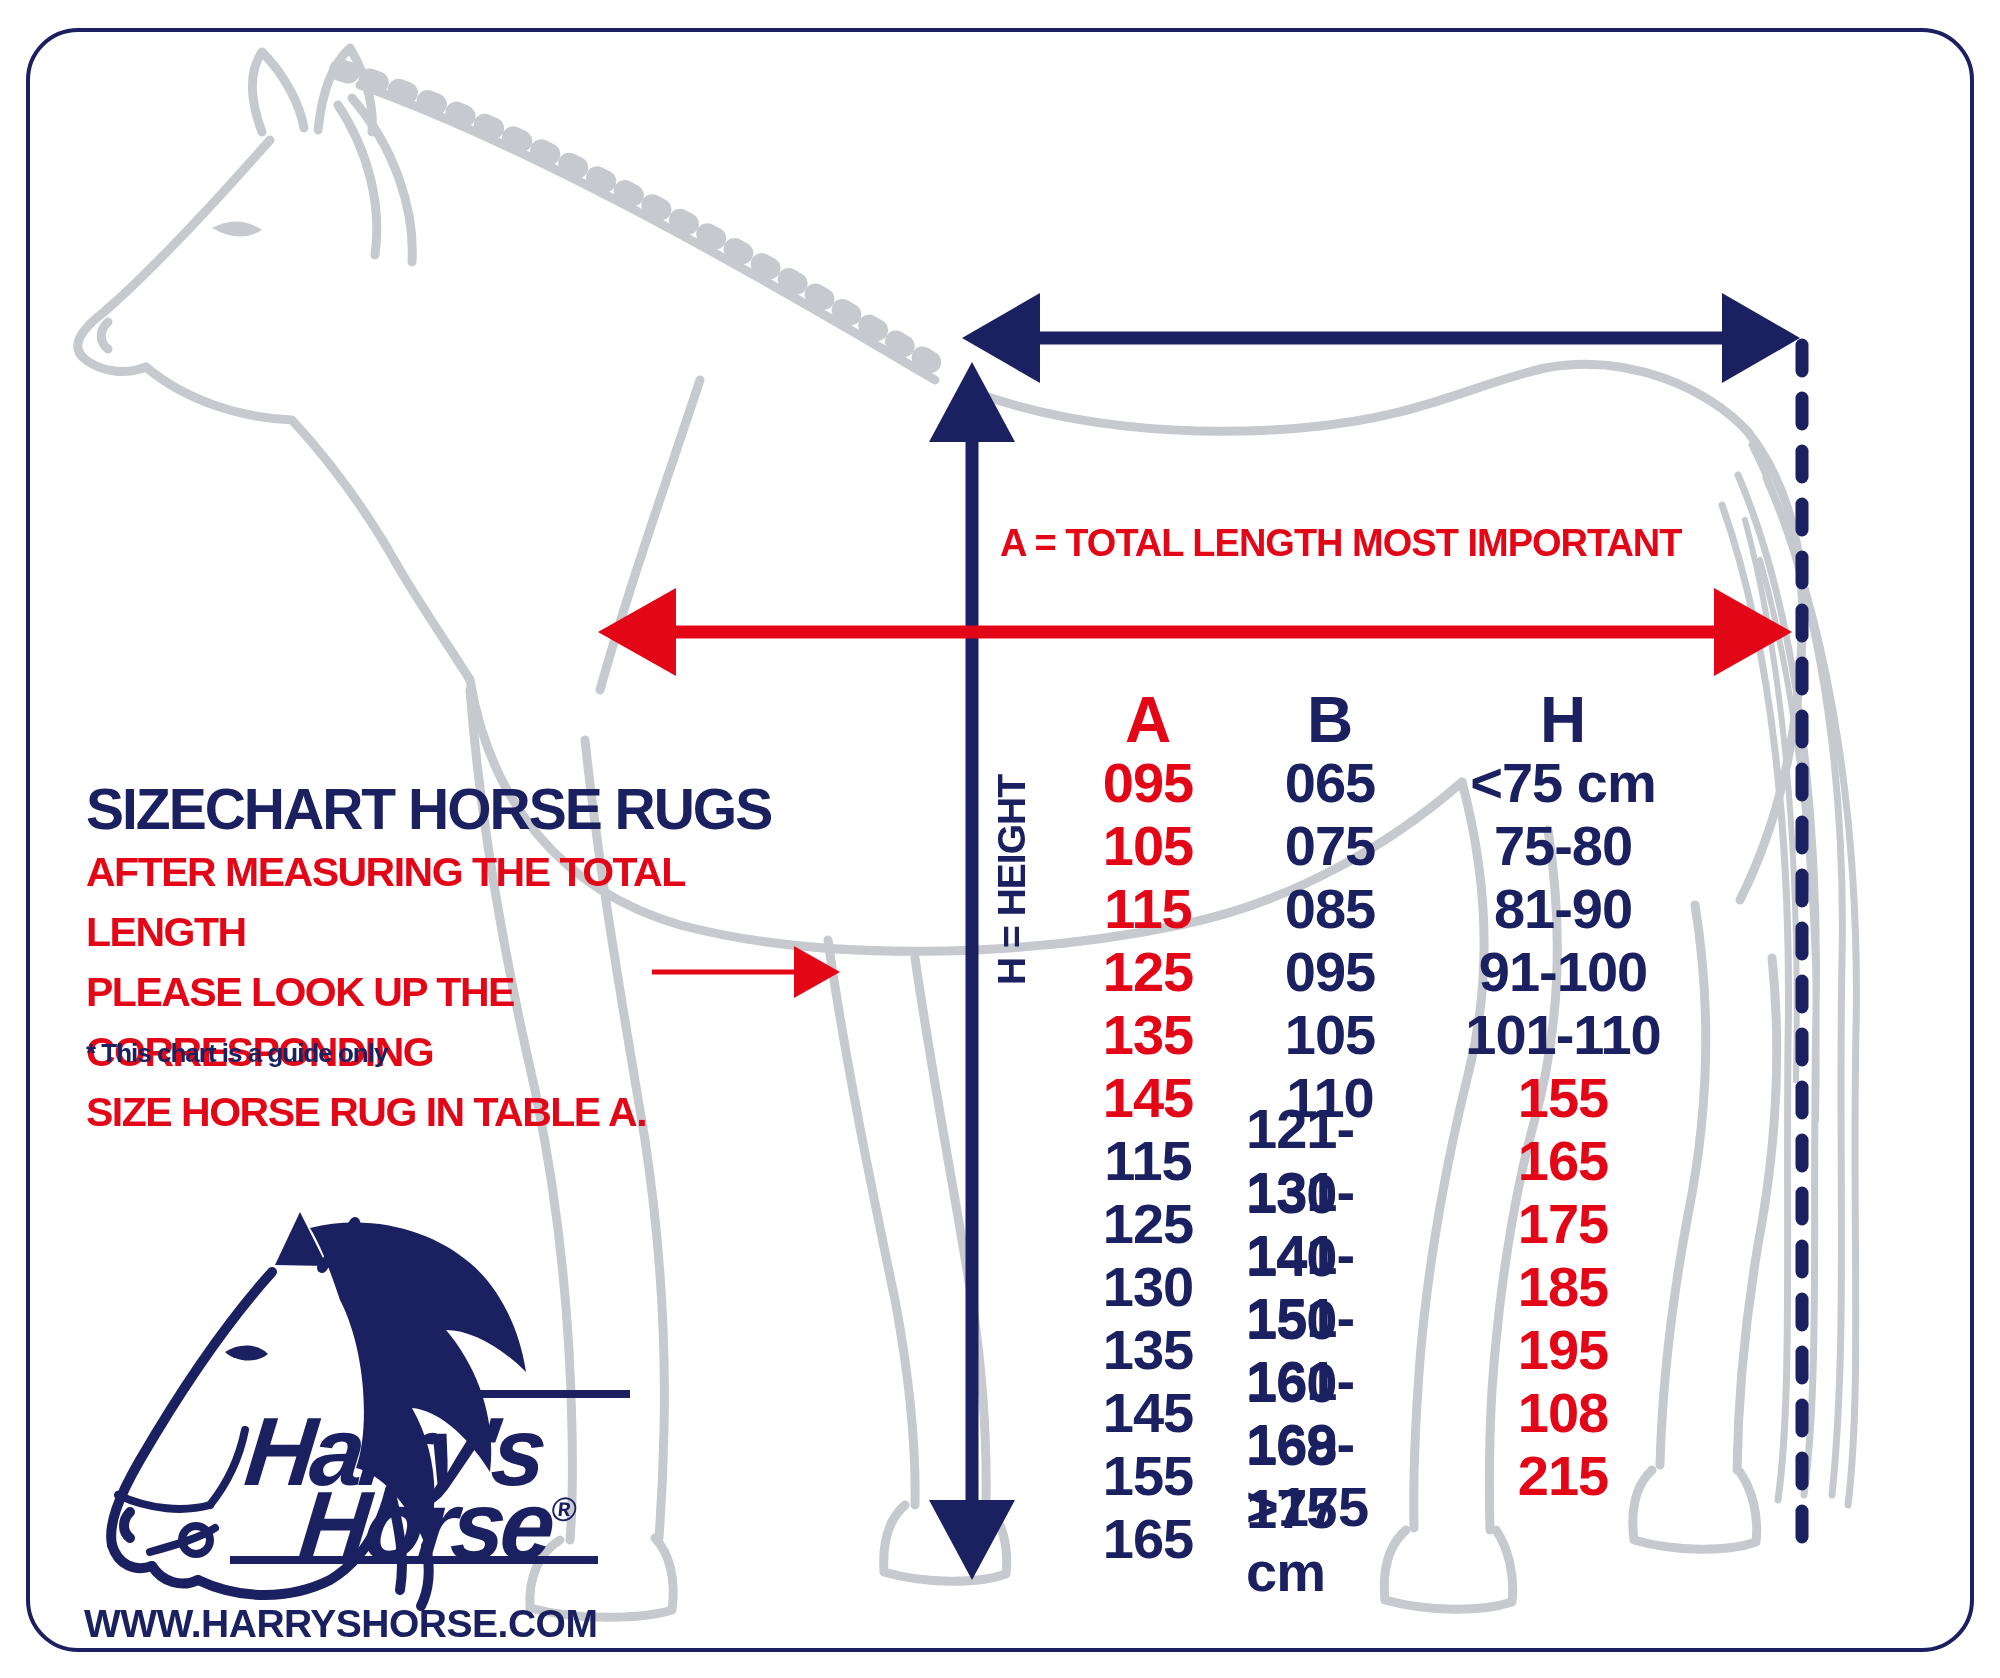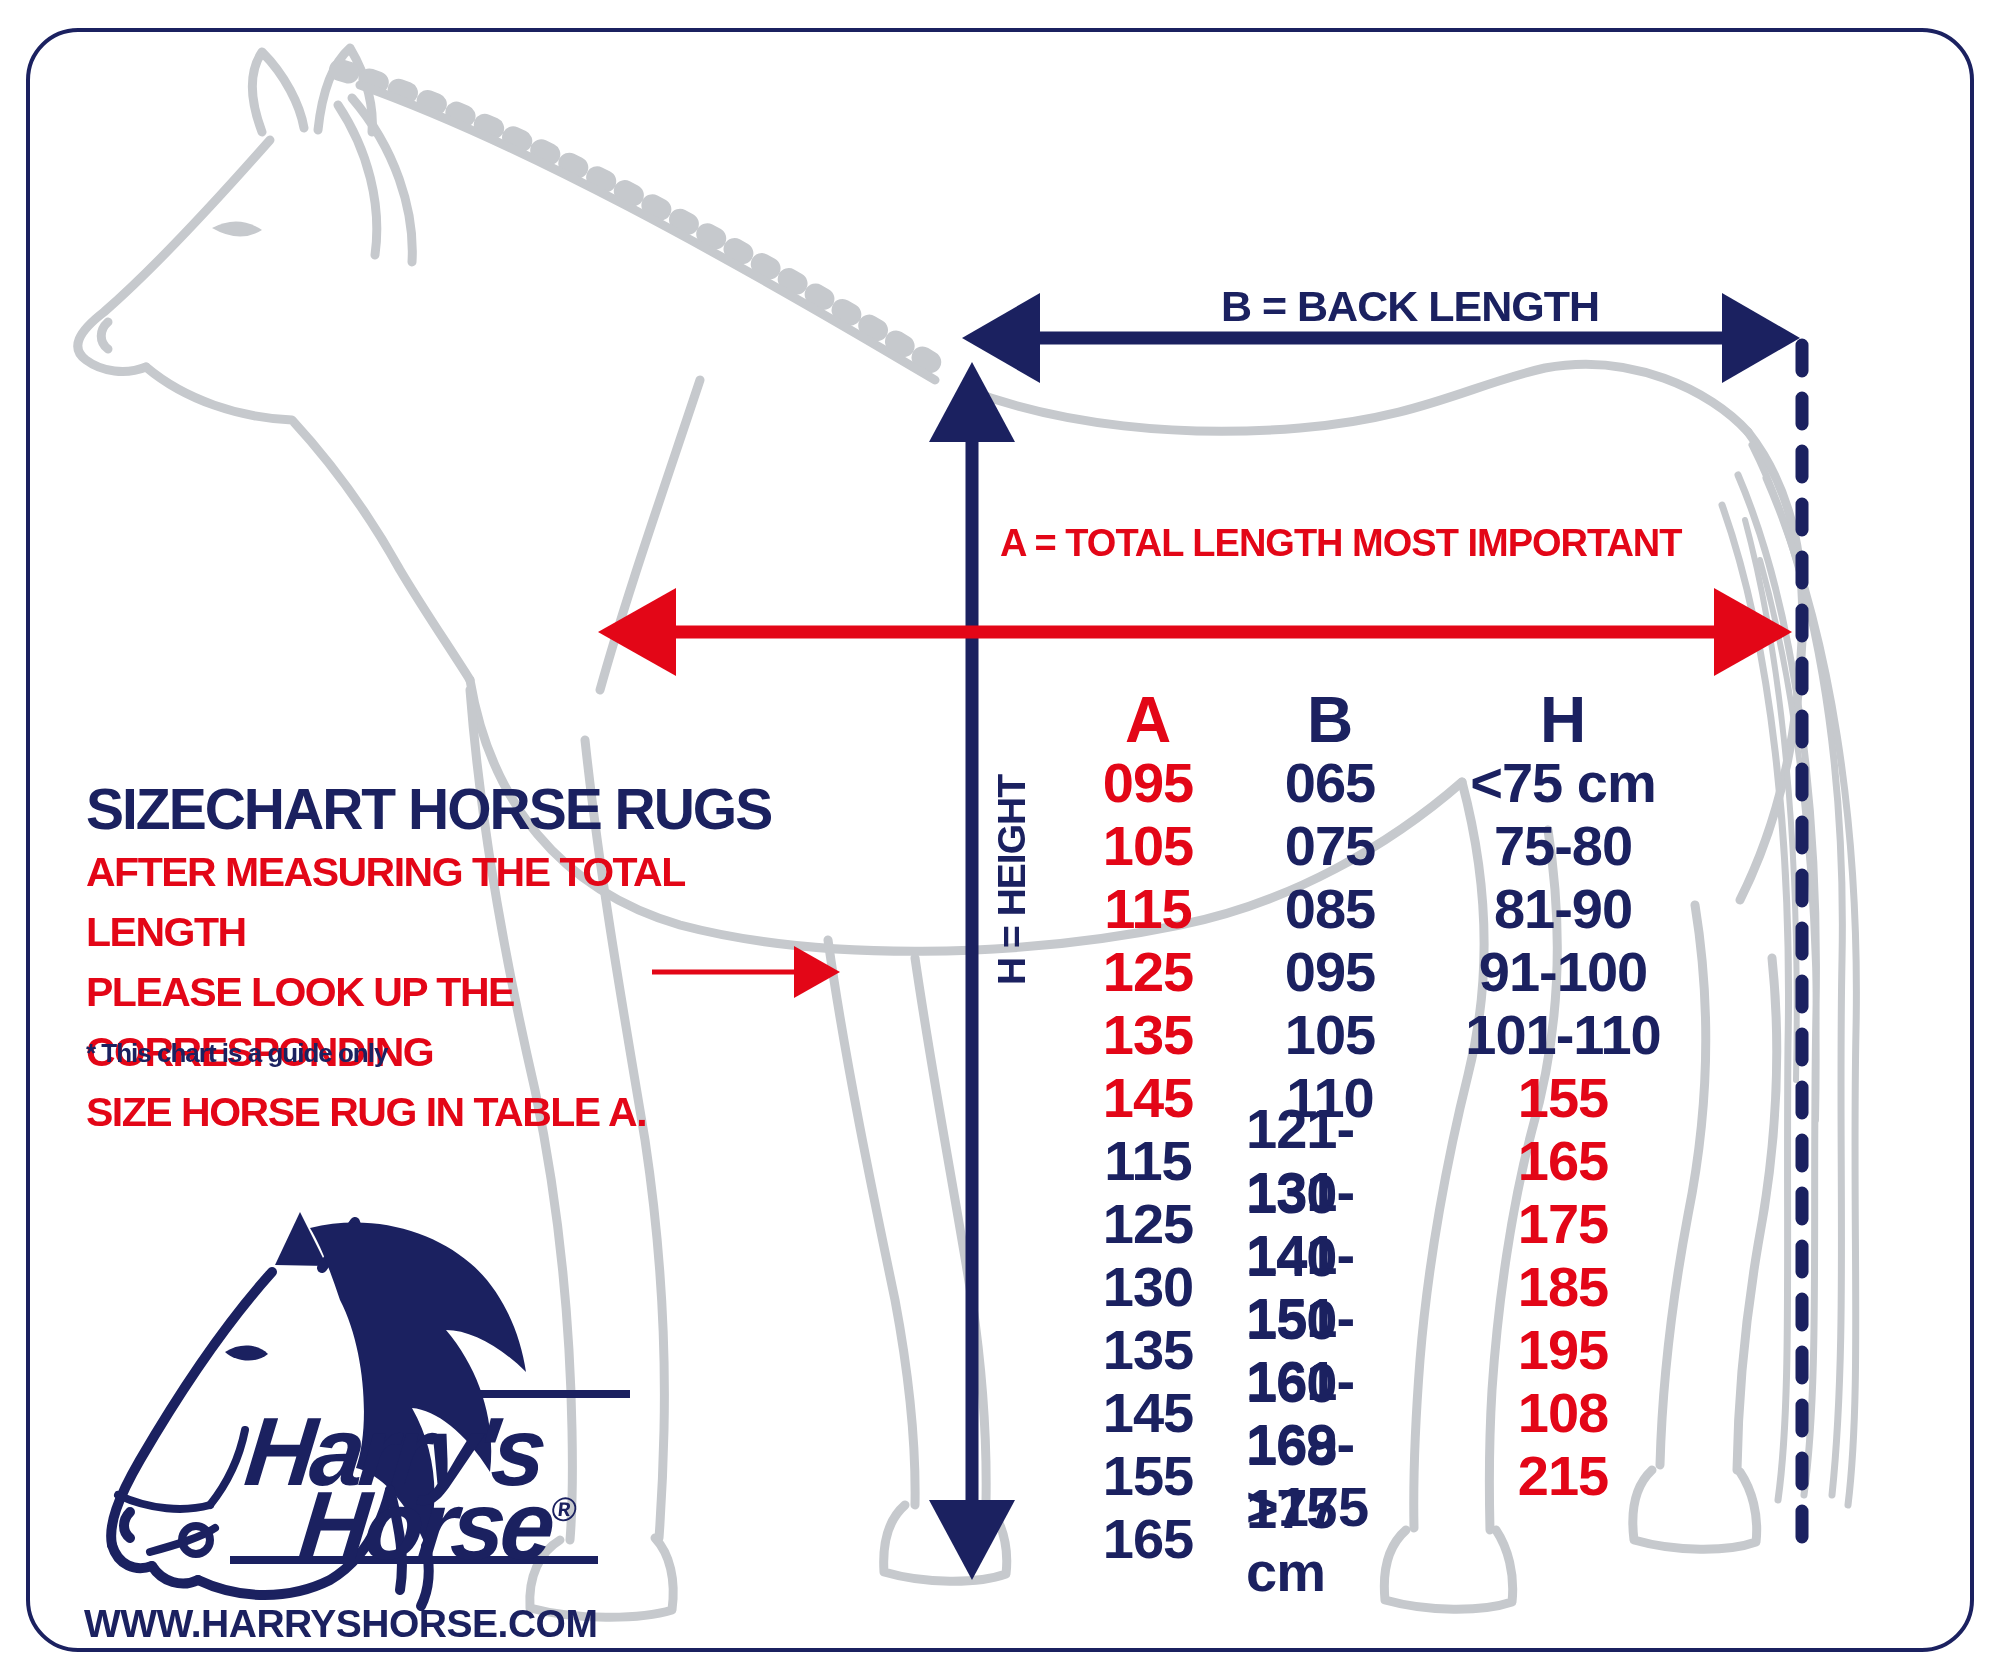--- a/index.html
+++ b/index.html
@@ -159,21 +159,20 @@
       <path class="lg" d="M130,1512 C122,1520 122,1532 130,1538"></path>
       <path class="lg" style="stroke-width:8" d="M118,1495 C150,1510 185,1512 210,1505"></path>
       <path class="lg" style="stroke-width:8" d="M210,1505 C230,1480 240,1455 245,1430"></path>
       <path class="lg" style="stroke-width:8" d="M150,1552 C175,1545 200,1538 215,1528"></path>
       <circle class="lg" style="stroke-width:8" cx="196" cy="1540" r="14"></circle>
       <path class="lg" d="M390,1490 C400,1530 405,1560 400,1590"></path>
       <path class="lg" d="M426,1546 C431,1570 429,1590 421,1606"></path>
     </g>
   </svg>
 
-  <div class="txt b-label">B = BACK LENGTH</div>
 
   <div class="txt a-label">
     <div>A = TOTAL LENGTH MOST IMPORTANT</div>
   </div>
 
   <div class="txt h-label">H = HEIGHT</div>
 
   <div class="txt title">SIZECHART HORSE RUGS</div>
 
   <div class="txt instructions">

